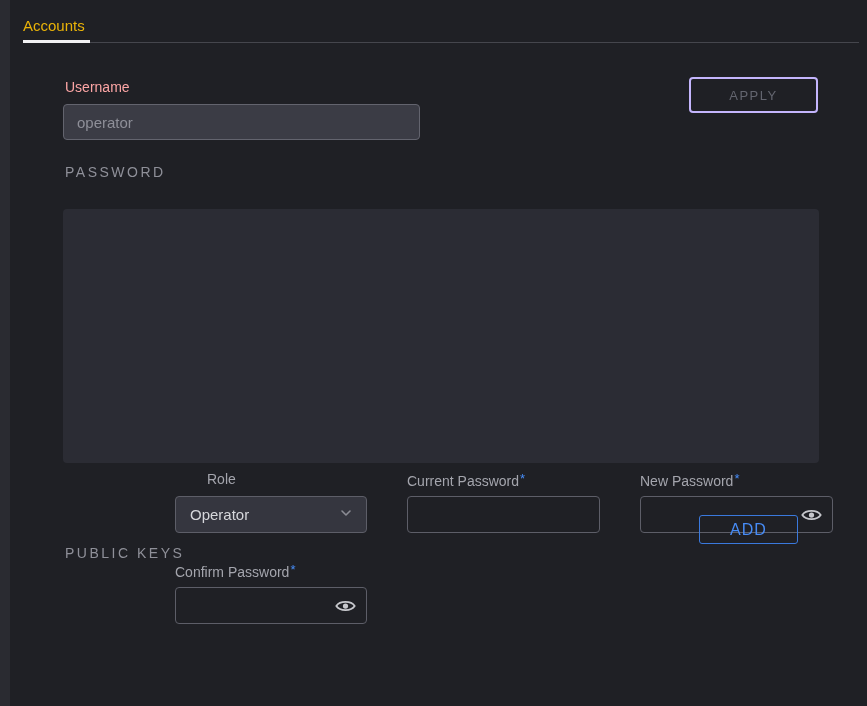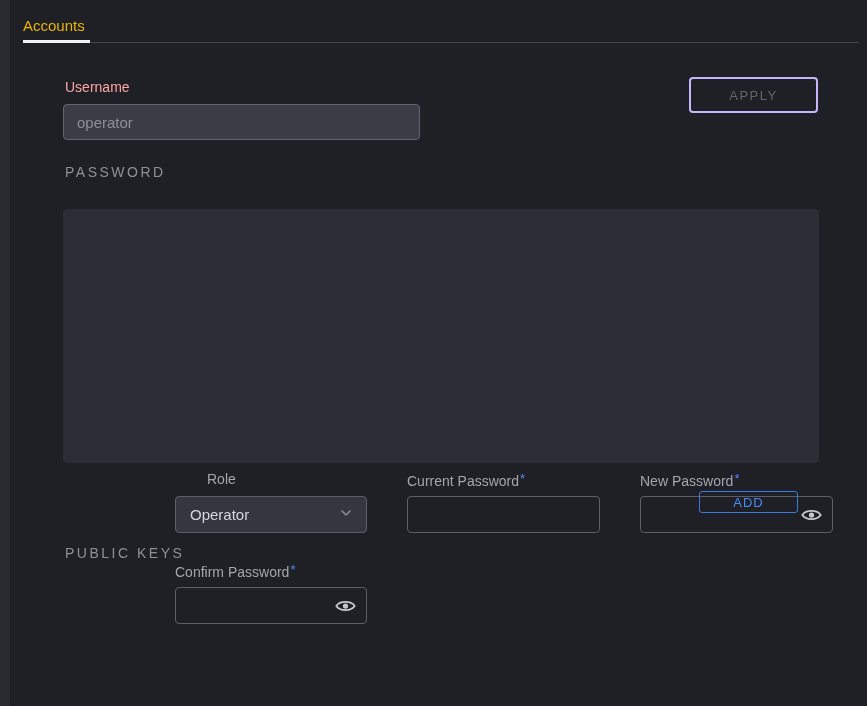--- a/index.html
+++ b/index.html
@@ -150,27 +150,27 @@
     position: absolute;
     right: 11px; top: 50%;
     transform: translateY(-50%);
     display: flex;
     cursor: pointer;
   }
 
   
   .add-button {
     position: absolute;
-    left: 699px; top: 491px;
-    width: 99px; height: 22px;
+    left: 699px; top: 515px;
+    width: 99px; height: 29px;
     background: transparent;
     border: 1px solid #3a79dd;
     border-radius: 3px;
     color: #478cf7;
-    font-size: 13px;
+    font-size: 16px;
     letter-spacing: 1px;
     font-family: "Liberation Sans", sans-serif;
     cursor: pointer;
   }
   .keys-table {
     position: absolute;
     left: 63px; top: 556px;
     width: 756px;
   }
   .table-header {

